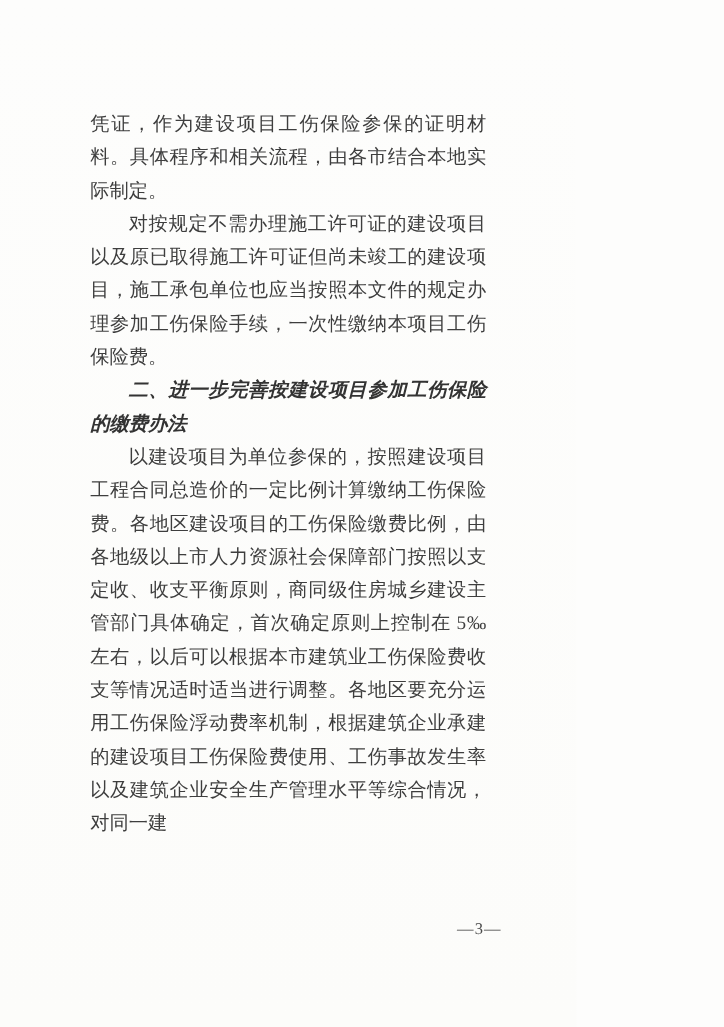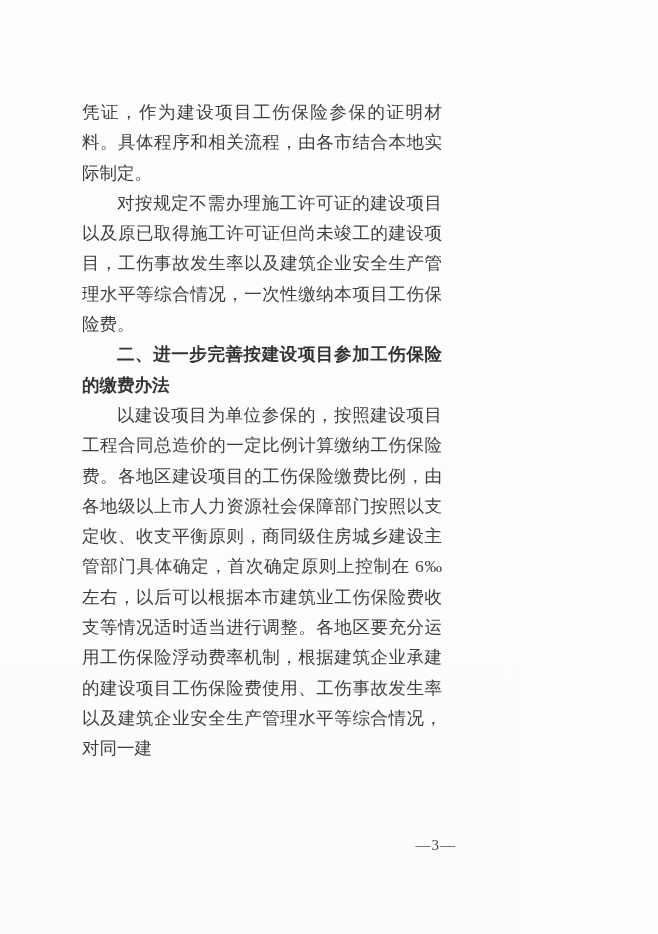--- a/index.html
+++ b/index.html
@@ -29,35 +29,36 @@
     text-align: justify;
     text-justify: inter-character;
     letter-spacing: 0;
   }
   .doc-text p.indent {
     text-indent: 2em;
   }
   .doc-text p.heading {
     font-weight: bold;
     color: #333333;
+    font-style: italic;
   }
   .page-number {
     position: absolute;
     top: 836px;
     right: 68px;
     font-size: 15px;
     line-height: 18px;
     color: #4a4a4a;
     letter-spacing: 1px;
   }
 </style>
 </head>
 <body>
 
 <div class="page">
   <div class="doc-text">
     <p>凭证，作为建设项目工伤保险参保的证明材料。具体程序和相关流程，由各市结合本地实际制定。</p>
-    <p class="indent">对按规定不需办理施工许可证的建设项目以及原已取得施工许可证但尚未竣工的建设项目，工伤事故发生率以及建筑企业安全生产管理水平等综合情况，一次性缴纳本项目工伤保险费。</p>
+    <p class="indent">对按规定不需办理施工许可证的建设项目以及原已取得施工许可证但尚未竣工的建设项目，施工承包单位也应当按照本文件的规定办理参加工伤保险手续，一次性缴纳本项目工伤保险费。</p>
     <p class="indent heading">二、进一步完善按建设项目参加工伤保险的缴费办法</p>
-    <p class="indent">以建设项目为单位参保的，按照建设项目工程合同总造价的一定比例计算缴纳工伤保险费。各地区建设项目的工伤保险缴费比例，由各地级以上市人力资源社会保障部门按照以支定收、收支平衡原则，商同级住房城乡建设主管部门具体确定，首次确定原则上控制在 6‰左右，以后可以根据本市建筑业工伤保险费收支等情况适时适当进行调整。各地区要充分运用工伤保险浮动费率机制，根据建筑企业承建的建设项目工伤保险费使用、工伤事故发生率以及建筑企业安全生产管理水平等综合情况，对同一建</p>
+    <p class="indent">以建设项目为单位参保的，按照建设项目工程合同总造价的一定比例计算缴纳工伤保险费。各地区建设项目的工伤保险缴费比例，由各地级以上市人力资源社会保障部门按照以支定收、收支平衡原则，商同级住房城乡建设主管部门具体确定，首次确定原则上控制在 5‰左右，以后可以根据本市建筑业工伤保险费收支等情况适时适当进行调整。各地区要充分运用工伤保险浮动费率机制，根据建筑企业承建的建设项目工伤保险费使用、工伤事故发生率以及建筑企业安全生产管理水平等综合情况，对同一建</p>
   </div>
   <div class="page-number">—3—</div>
 </div>
 
 </body></html>

